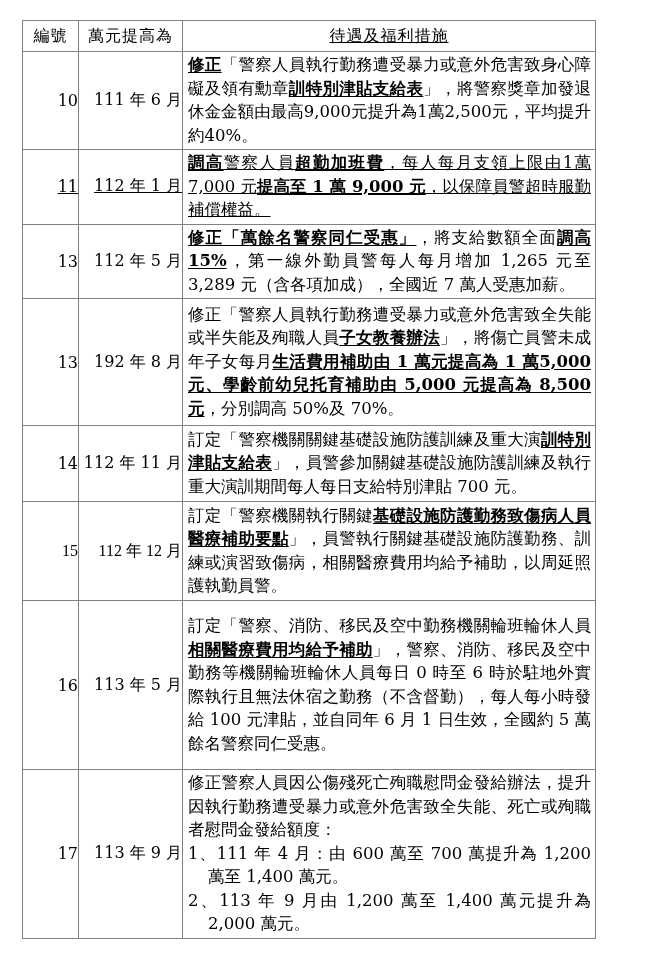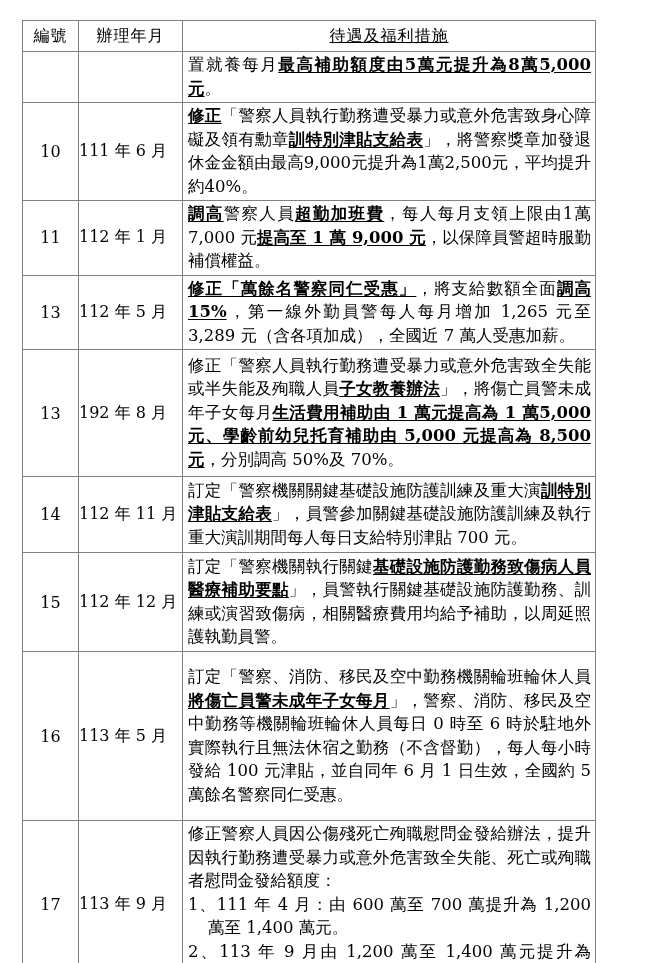--- a/index.html
+++ b/index.html
@@ -56,27 +56,27 @@
     line-height: 28px;
     letter-spacing: 1px;
   }
   .hdr th.body-head {
     font-size: 16px;
     text-decoration: underline;
   }
 
   
   td.id-cell {
-    text-align: center;
+    text-align: right;
     font-size: 16px;
     font-family: "DejaVu Serif", "Liberation Serif", serif;
     vertical-align: middle;
   }
   td.date-cell {
-    text-align: left;
+    text-align: right;
     font-size: 16px;
     white-space: nowrap;
     vertical-align: middle;
   }
 
   
   td.body-cell {
     font-size: 16.5px;
     line-height: 23.5px;
     text-align: justify;
@@ -94,54 +94,47 @@
 
   .bu {
     font-weight: bold;
     text-decoration: underline;
     text-underline-offset: 2px;
   }
 
   
   tr.r-partial td { height: 46px; }
   tr.r10 td { height: 92px; }
-  tr.r11 td { height: 65px; }
+  tr.r11 td { height: 65px; text-decoration: underline; }
   tr.r12 td { height: 67px; }
   tr.r13 td { height: 123px; }
   tr.r14 td { height: 72px; }
-  tr.r15 td { height: 95px; }
+  tr.r15 td { height: 95px; font-family: Liberation Serif, serif; }
   tr.r16 td { height: 165px; }
   tr.r17 td { height: 145px; }
 </style>
 </head>
 <body>
 
 <div class="page">
 
   <table class="doc-table">
     <colgroup>
       <col class="c-id">
       <col class="c-date">
       <col class="c-body">
     </colgroup>
     <thead>
       <tr class="hdr">
         <th>編號</th>
-        <th>辦理年月</th>
+        <th>萬元提高為</th>
         <th class="body-head">待遇及福利措施</th>
       </tr>
     </thead>
     <tbody id="table-body">
-        <tr class="r-partial">
-          <td class="id-cell"></td>
-          <td class="date-cell"></td>
-          <td class="body-cell">
-            <p><span>置就養每月</span><span class="bu">最高補助額度由5萬元提升為8萬5,000元</span><span>。</span></p>
-          </td>
-        </tr>
         <tr class="r10">
           <td class="id-cell">10</td>
           <td class="date-cell">111 年 6 月</td>
           <td class="body-cell">
             <p><span class="bu">修正</span><span>「警察人員執行勤務遭受暴力或意外危害致身心障礙及領有勳章</span><span class="bu">訓特別津貼支給表</span><span>」，將警察獎章加發退休金金額由最高9,000元提升為1萬2,500元，平均提升約40%。</span></p>
           </td>
         </tr>
         <tr class="r11">
           <td class="id-cell">11</td>
           <td class="date-cell">112 年 1 月</td>
@@ -174,21 +167,21 @@
           <td class="id-cell">15</td>
           <td class="date-cell">112 年 12 月</td>
           <td class="body-cell">
             <p><span>訂定「警察機關執行關鍵</span><span class="bu">基礎設施防護勤務致傷病人員醫療補助要點</span><span>」，員警執行關鍵基礎設施防護勤務、訓練或演習致傷病，相關醫療費用均給予補助，以周延照護執勤員警。</span></p>
           </td>
         </tr>
         <tr class="r16">
           <td class="id-cell">16</td>
           <td class="date-cell">113 年 5 月</td>
           <td class="body-cell">
-            <p><span>訂定「警察、消防、移民及空中勤務機關輪班輪休人員</span><span class="bu">將傷亡員警未成年子女每月</span><span>」，警察、消防、移民及空中勤務等機關輪班輪休人員每日 0 時至 6 時於駐地外實際執行且無法休宿之勤務（不含督勤），每人每小時發給 100 元津貼，並自同年 6 月 1 日生效，全國約 5 萬餘名警察同仁受惠。</span></p>
+            <p><span>訂定「警察、消防、移民及空中勤務機關輪班輪休人員</span><span class="bu">相關醫療費用均給予補助</span><span>」，警察、消防、移民及空中勤務等機關輪班輪休人員每日 0 時至 6 時於駐地外實際執行且無法休宿之勤務（不含督勤），每人每小時發給 100 元津貼，並自同年 6 月 1 日生效，全國約 5 萬餘名警察同仁受惠。</span></p>
           </td>
         </tr>
         <tr class="r17">
           <td class="id-cell">17</td>
           <td class="date-cell">113 年 9 月</td>
           <td class="body-cell">
             <p><span>修正警察人員因公傷殘死亡殉職慰問金發給辦法，提升因執行勤務遭受暴力或意外危害致全失能、死亡或殉職者慰問金發給額度：</span></p>
             <p class="indented"><span>1、111 年 4 月：由 600 萬至 700 萬提升為 1,200 萬至 1,400 萬元。</span></p>
             <p class="indented"><span>2、113 年 9 月由 1,200 萬至 1,400 萬元提升為 2,000 萬元。</span></p>
           </td>

